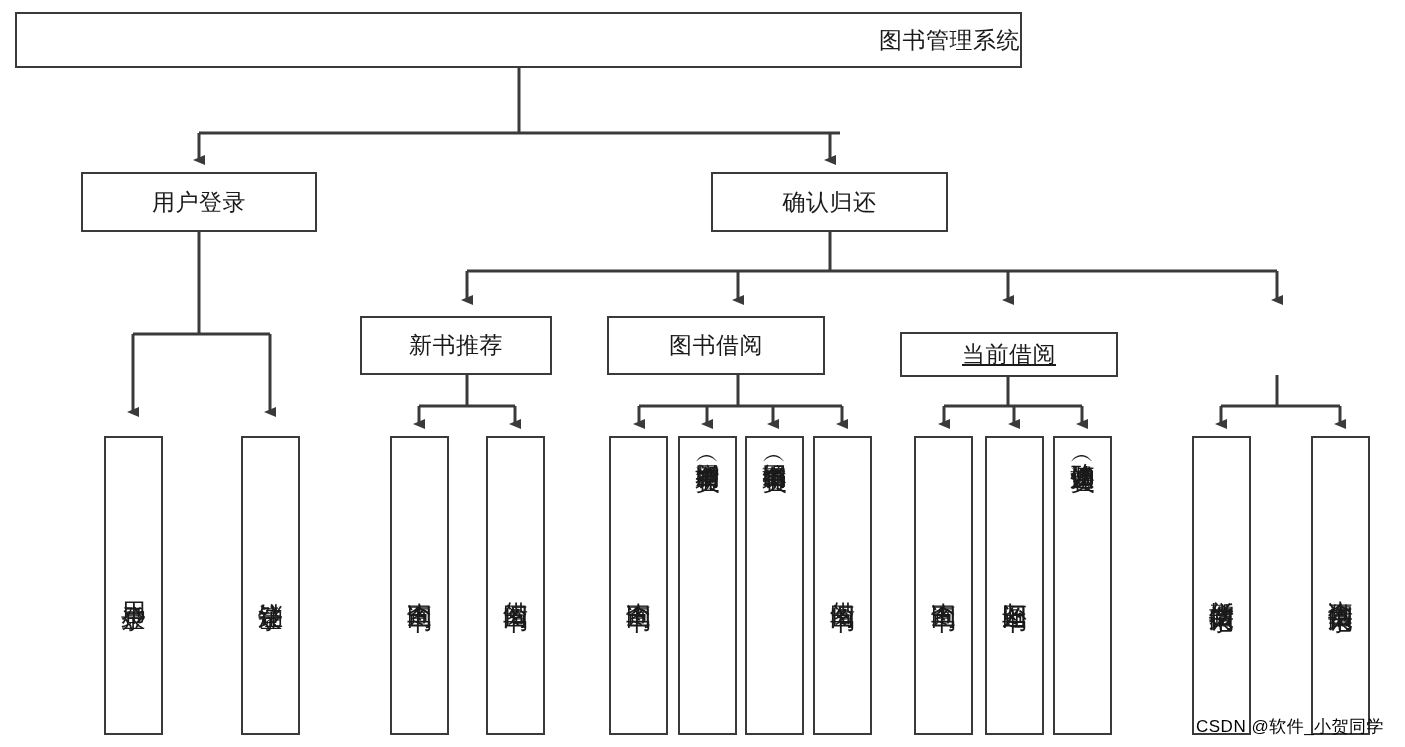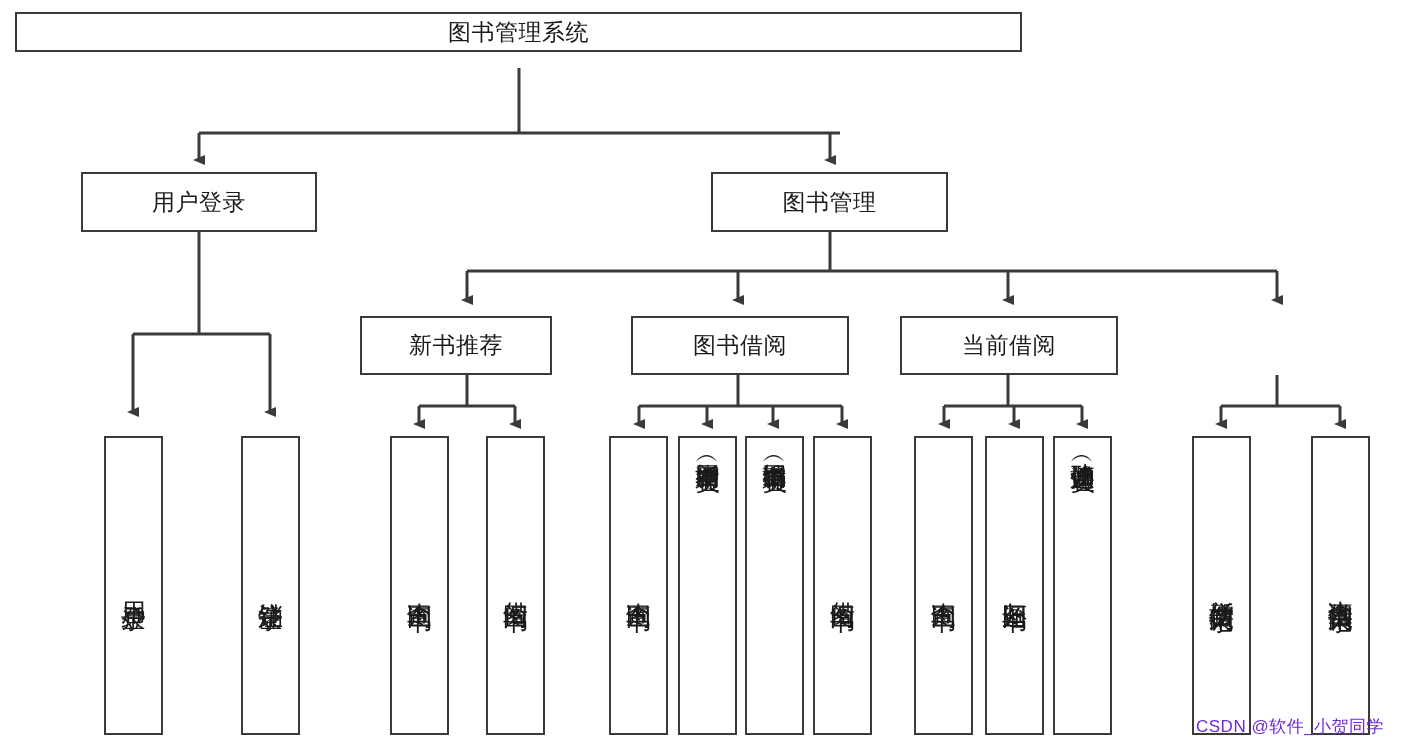--- a/index.html
+++ b/index.html
@@ -60,21 +60,21 @@
   .node.v.tall .label {
     font-size: 24px;
     letter-spacing: 1px;
   }
   .node.v.center {
     align-items: center;
     padding-top: 0;
   }
   #watermark {
     position: absolute;
-    color: #6d28d9;
+    color: #000000;
     font-size: 17px;
     white-space: nowrap;
     letter-spacing: 0.5px;
     text-align: right;
   }
 </style>
 </head>
 <body>
 
 <div id="canvas">
@@ -122,38 +122,38 @@
       <path d="M1014,406 L1014,424" marker-end="url(#arrow)"></path>
       <path d="M1082,406 L1082,424" marker-end="url(#arrow)"></path>
 
       <path d="M1277,375 L1277,406"></path>
       <path d="M1221,406 L1340,406"></path>
       <path d="M1221,406 L1221,424" marker-end="url(#arrow)"></path>
       <path d="M1340,406 L1340,424" marker-end="url(#arrow)"></path>
     </g>
   </svg>
 
-  <div class="node h" style="left:15px; top:12px; width:1007px; height:40px;">
+  <div class="node h" style="left:15px; top:12px; width:1007px; height:56px;justify-content:flex-end;">
     <span class="label">图书管理系统</span>
   </div>
 
   <div class="node h" style="left:81px; top:172px; width:236px; height:60px;">
     <span class="label">用户登录</span>
   </div>
   <div class="node h" style="left:711px; top:172px; width:237px; height:60px;">
-    <span class="label">图书管理</span>
+    <span class="label">确认归还</span>
   </div>
 
   <div class="node h" style="left:360px; top:316px; width:192px; height:59px;">
     <span class="label">新书推荐</span>
   </div>
-  <div class="node h" style="left:631px; top:316px; width:218px; height:59px;align-items:center;">
+  <div class="node h" style="left:607px; top:316px; width:218px; height:59px;align-items:center;">
     <span class="label">图书借阅</span>
   </div>
-  <div class="node h" style="left:900px; top:316px; width:218px; height:59px;">
+  <div class="node h" style="left:900px; top:332px; width:218px; height:45px;text-decoration:underline;">
     <span class="label">当前借阅</span>
   </div>
 
   <div class="node v center" style="left:104px; top:436px; width:59px; height:299px;">
     <span class="label">用户登录</span>
   </div>
   <div class="node v center" style="left:241px; top:436px; width:59px; height:299px;">
     <span class="label">注销登录</span>
   </div>
 

